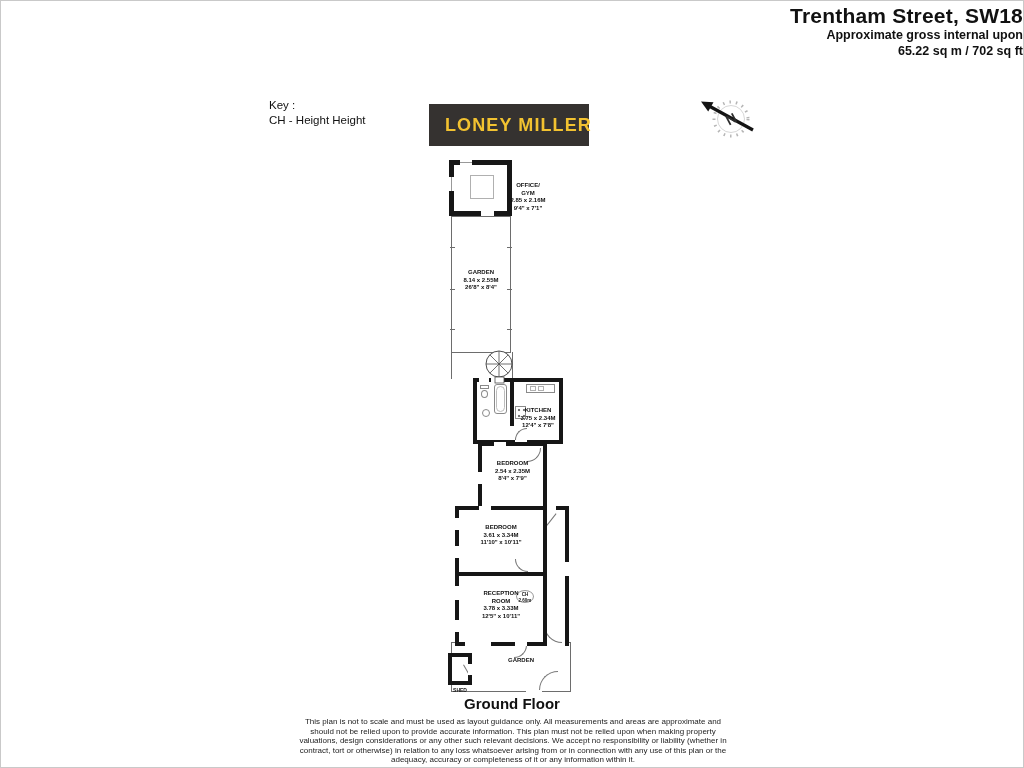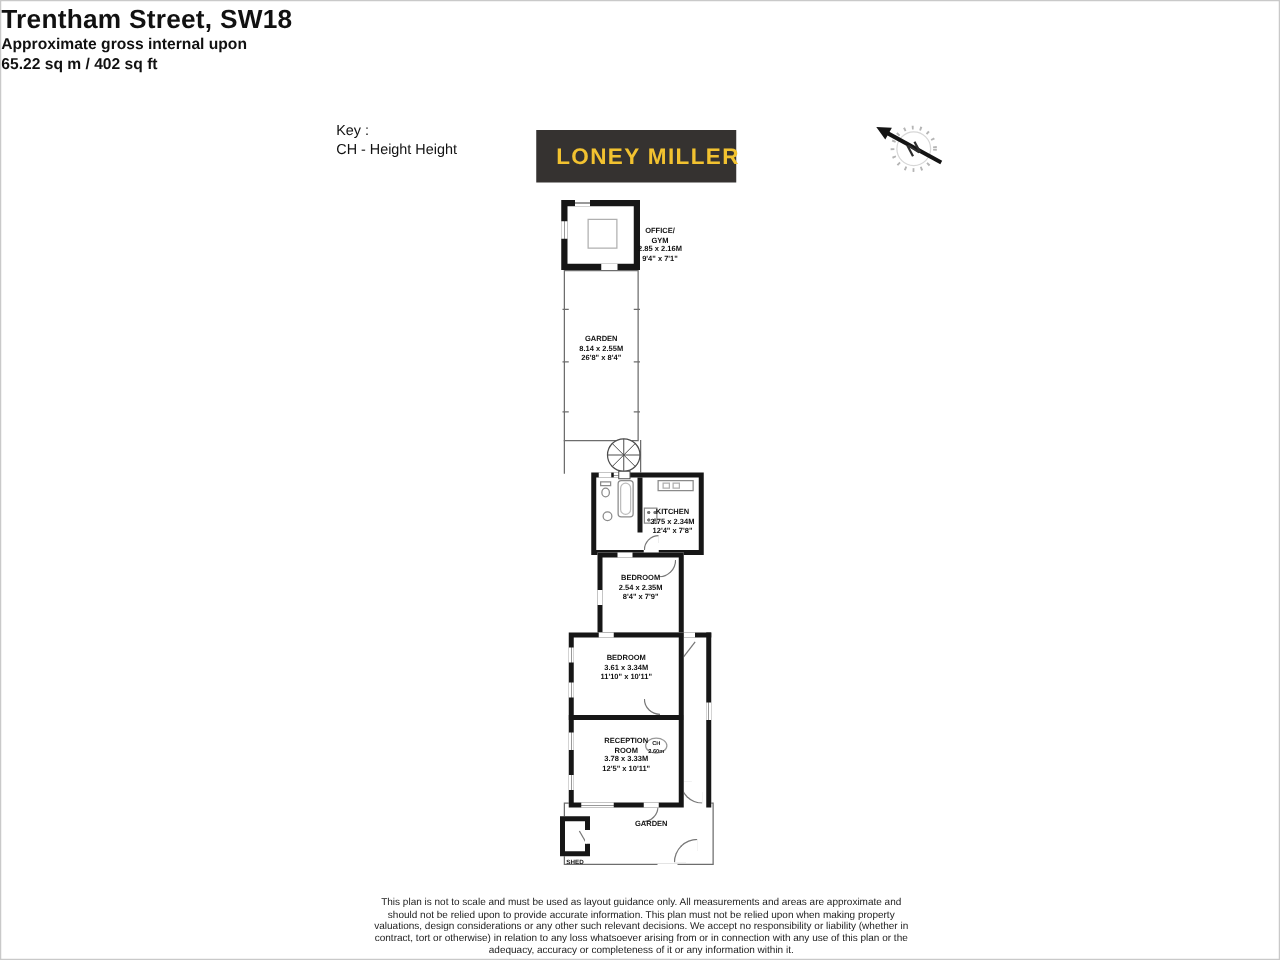--- a/index.html
+++ b/index.html
@@ -1,20 +1,20 @@
 <!DOCTYPE html>
 <html><head>
 <meta charset="utf-8">
 <style>
   html,body{margin:0;padding:0;background:#fff;}
   .page{position:relative;width:1024px;height:768px;box-sizing:border-box;
         background:#fff;border:1px solid #c9c9c9;overflow:hidden;
         font-family:"Liberation Sans",sans-serif;color:#111;}
   
-  .header{position:absolute;left:0;right:0;top:3px;text-align:left;}
+  .header{position:absolute;left:0;right:0;top:3px;text-align:right;}
   .title{font-size:21px;font-weight:bold;letter-spacing:.2px;}
   .subline{font-size:12.5px;font-weight:bold;line-height:15.5px;}
   
   .key{position:absolute;left:268px;top:97px;font-size:11.5px;line-height:15px;}
   
   .logo{position:absolute;left:428px;top:103px;width:160px;height:42px;
         background:#353230;display:flex;align-items:center;padding-left:9px;box-sizing:border-box;}
   .brand{color:#f2c230;font-weight:bold;font-size:18px;letter-spacing:1.1px;margin-left:7px;white-space:nowrap;}
   
   .compass{position:absolute;left:694px;top:90px;}
@@ -42,21 +42,21 @@
            box-sizing:border-box;padding-top:1px;background:#fff;z-index:6;}
 </style>
 </head>
 <body>
 
 <div class="page">
 
   <div class="header">
     <div class="title">Trentham Street, SW18</div>
     <div class="subline">Approximate gross internal upon</div>
-    <div class="subline">65.22 sq m / 402 sq ft</div>
+    <div class="subline">65.22 sq m / 702 sq ft</div>
   </div>
 
   <div class="key">
     <div>Key :</div>
     <div>CH - Height Height</div>
   </div>
 
   <div class="logo">
     <svg width="27" height="31" viewBox="0 0 28 32">
       <path d="M14 31 C14 31 3 19.5 3 11.5 A11 11 0 1 1 25 11.5 C25 19.5 14 31 14 31 Z" fill="#f2c230"></path>
@@ -204,16 +204,17 @@
     <div class="room" style="left:447px;top:652px;width:24px;height:32px;z-index:3;">
       <div class="gap" style="right:-4px;top:7px;width:4px;height:11px;"></div>
       <div style="position:absolute;right:1px;top:7px;width:1px;height:12px;background:#777;transform:rotate(-30deg);"></div>
     </div>
     <div class="rlabel" style="left:445px;top:686px;width:28px;font-size:5px;">
       <div class="rname">SHED</div>
     </div>
 
   </div>
 
+  <div class="floorlabel">Ground Floor</div>
 
   <div class="disclaimer">This plan is not to scale and must be used as layout guidance only. All measurements and areas are approximate and should not be relied upon to provide accurate information. This plan must not be relied upon when making property valuations, design considerations or any other such relevant decisions. We accept no responsibility or liability (whether in contract, tort or otherwise) in relation to any loss whatsoever arising from or in connection with any use of this plan or the adequacy, accuracy or completeness of it or any information within it.</div>
 
 </div>
 
 </body></html>

